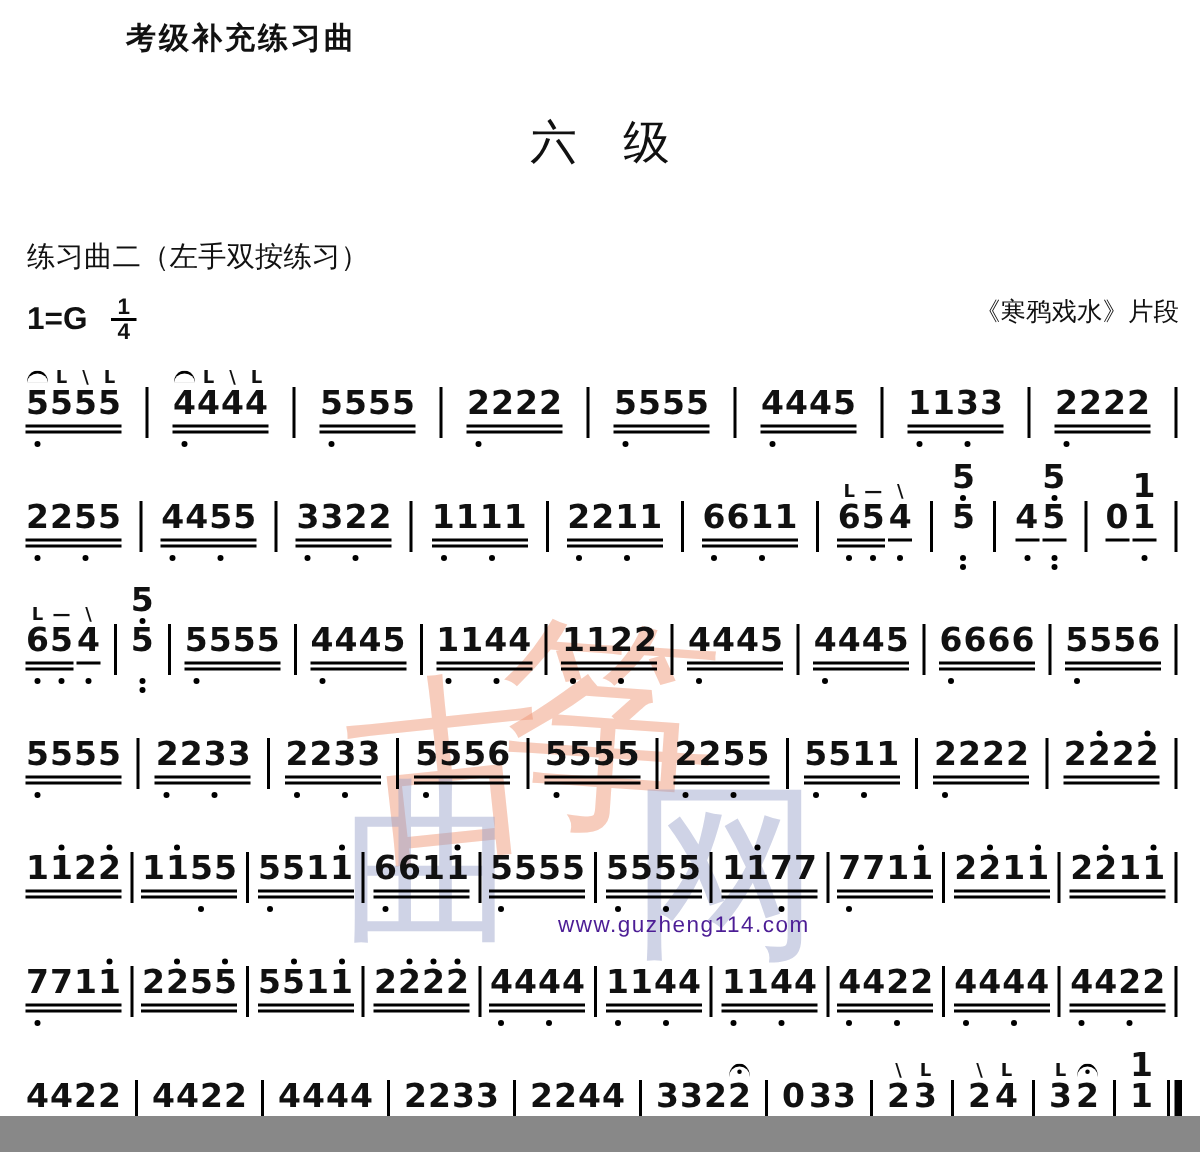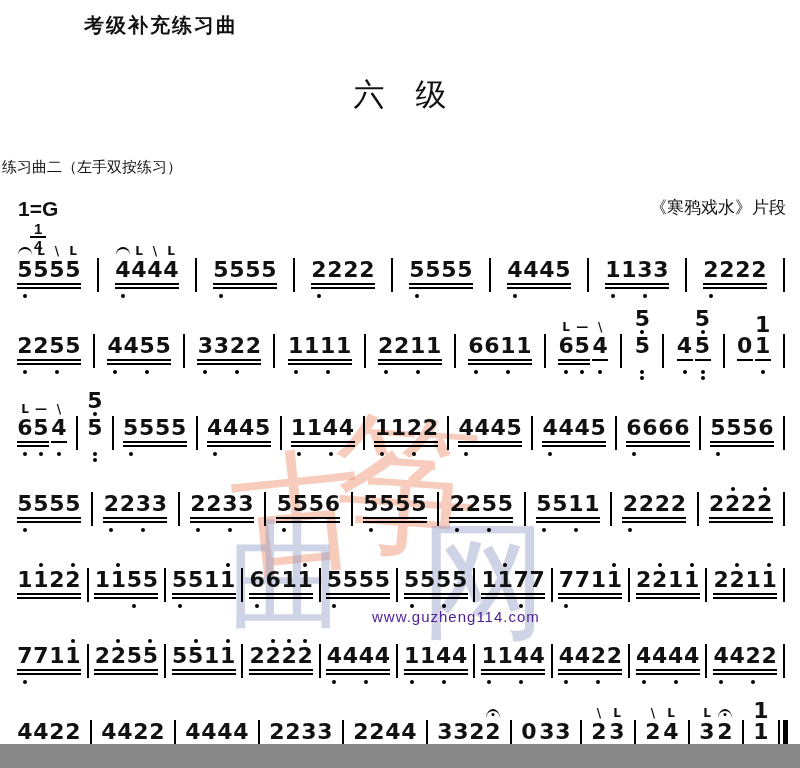--- a/index.html
+++ b/index.html
@@ -2,23 +2,23 @@
 <html><head>
 <meta charset="utf-8">
 <style>
   html,body{margin:0;padding:0;background:#888;}
   .page{position:relative;width:800px;height:744px;background:#ffffff;overflow:hidden;
         font-family:"Liberation Sans",sans-serif;color:#111;}
   
   .series-title{position:absolute;left:84px;top:12px;font-size:20px;font-weight:bold;letter-spacing:2px;}
   .level-title{position:absolute;left:0;top:74px;width:100%;text-align:center;
                font-size:31px;font-weight:normal;white-space:pre;}
-  .subtitle{position:absolute;left:2px;top:158px;font-size:15px;}
-  .keysig{position:absolute;left:18px;top:197px;display:flex;align-items:center;
-          font-size:21px;font-weight:bold;flex-direction:column;}
+  .subtitle{position:absolute;left:18px;top:158px;font-size:19px;}
+  .keysig{position:absolute;left:18px;top:197px;display:flex;align-items:center;gap:16px;
+          font-size:21px;font-weight:bold;}
   .frac{display:flex;flex-direction:column;align-items:center;font-size:15px;line-height:15px;font-weight:bold;}
   .frac-num{padding:0 4px;border-bottom:2px solid #000;}
   .source-note{position:absolute;right:14px;top:196px;font-size:17px;margin-left:46px;}
   
   .wm{position:absolute;z-index:0;pointer-events:none;font-family:"Liberation Serif",serif;}
   .wm-char{position:absolute;line-height:1;}
   .wm-1{left:232px;top:448px;font-size:132px;color:rgba(238,148,116,.48);transform:rotate(-6deg);}
   .wm-2{left:330px;top:412px;font-size:150px;color:rgba(238,148,116,.48);transform:rotate(4deg);}
   .wm-3{left:228px;top:518px;font-size:118px;color:rgba(148,158,200,.45);}
   .wm-4{left:420px;top:518px;font-size:128px;color:rgba(148,158,200,.45);}

